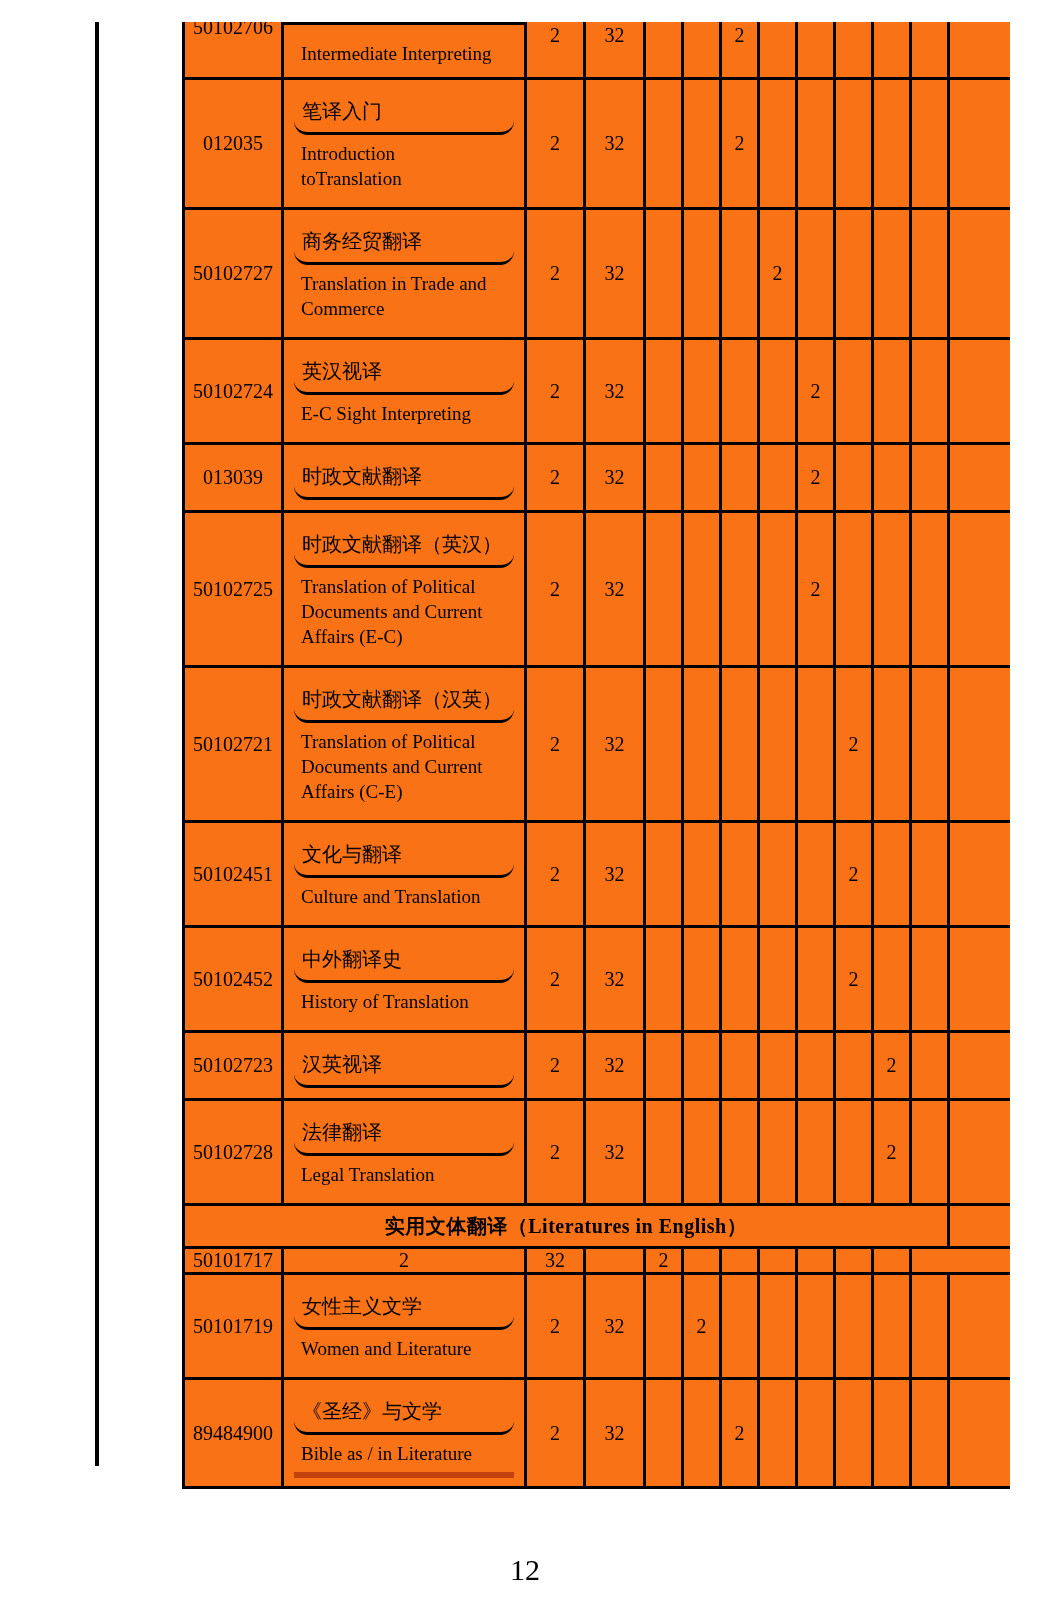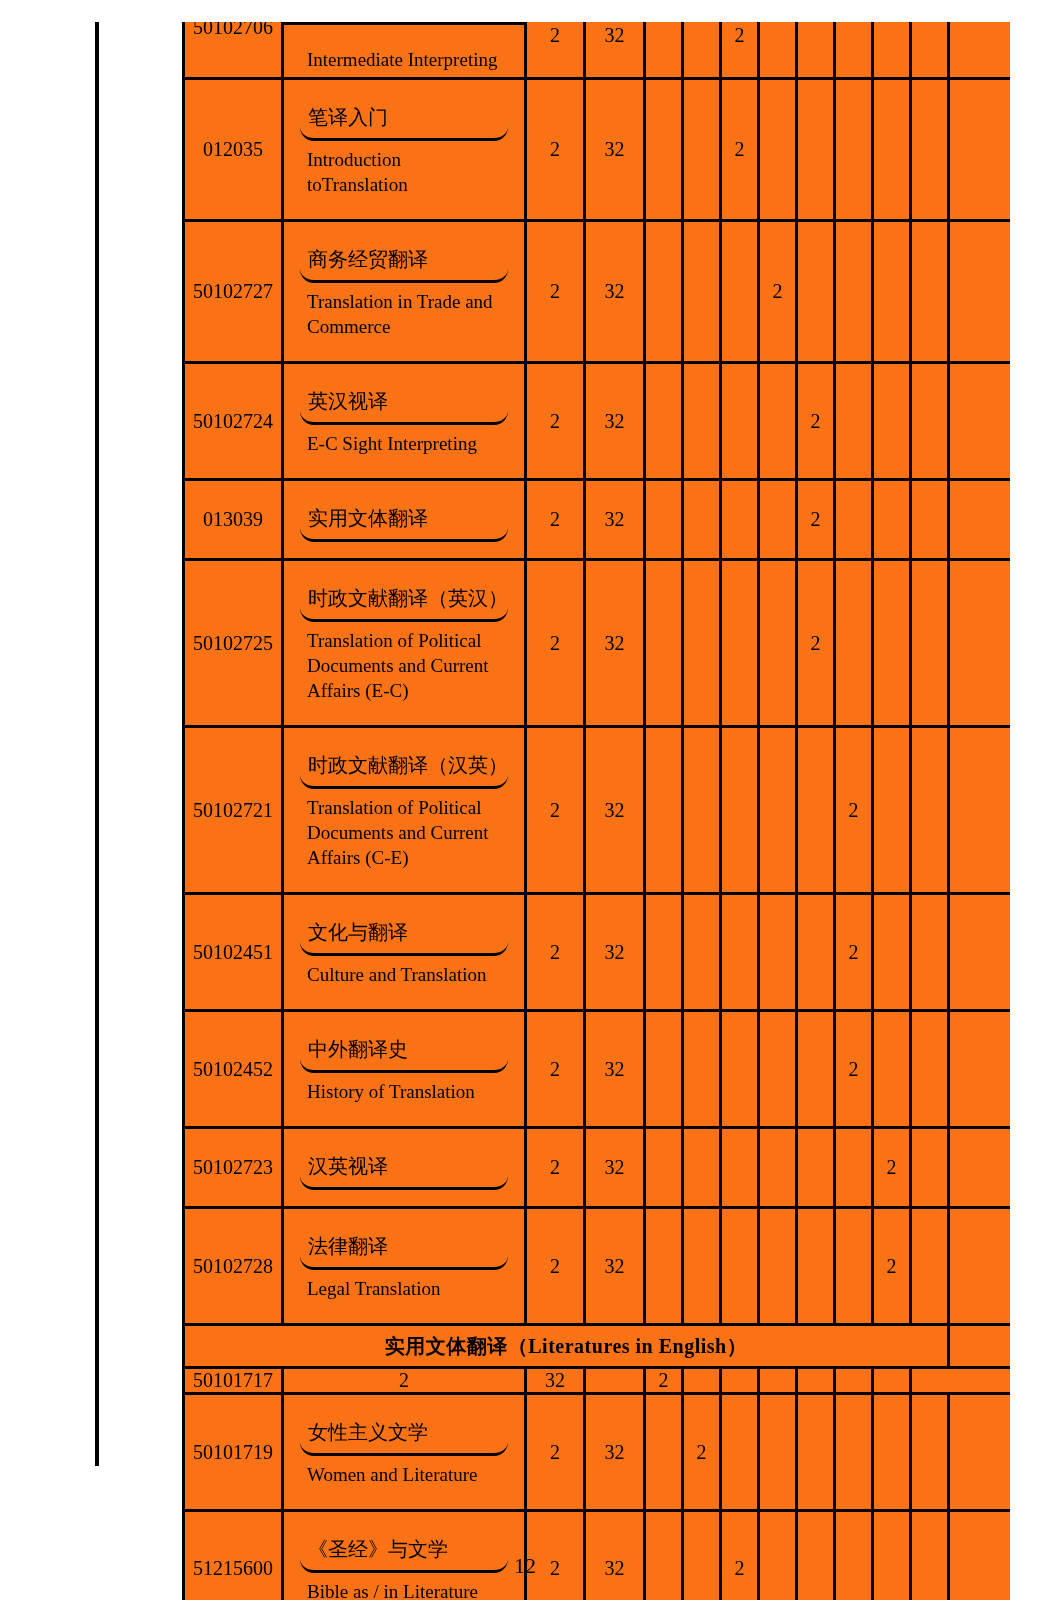--- a/index.html
+++ b/index.html
@@ -23,21 +23,21 @@
     display:grid;
     grid-template-columns:99px 243px 59px 60px repeat(8,38px);
     border-bottom:3px solid #000;
     box-sizing:border-box;
   }
   .cell{border-right:3px solid #000;box-sizing:border-box;min-width:0;}
   .cell.code{
     display:flex;align-items:center;justify-content:center;
     font-size:20px;overflow:hidden;
   }
-  .cell.name{display:flex;flex-direction:column;padding:16px;}
+  .cell.name{display:flex;flex-direction:column;padding:10px;}
   .cn{
     height:45px;display:flex;align-items:center;
     padding:0 8px;font-size:20px;border-bottom:3px solid #000;
     white-space:nowrap;overflow:hidden;box-sizing:border-box;border-radius:14px;
   }
   .en{
     flex:1;display:flex;align-items:center;
     padding:6px 7px;font-size:19px;line-height:25px;
     white-space:pre-line;min-height:31px;box-sizing:border-box;
   }
@@ -59,21 +59,21 @@
   .row:last-child .en{border-bottom:6px solid #c2410c;}
   
   .row.section{height:43px;}
   .section-label{
     grid-column:1 / -1;border-right:3px solid #000;box-sizing:border-box;
     display:flex;align-items:center;justify-content:center;
     font-weight:bold;font-size:20px;letter-spacing:0.5px;
   }
   .page-number{
     position:absolute;left:0;right:0;top:1553px;text-align:center;
-    font-size:22px;
+    font-size:30px;
   }
 </style>
 </head>
 <body>
 
 <div class="page">
   <div class="left-rule"></div>
   <div class="course-table" id="course-table">
   <div class="row clipped">
     <div class="cell code">
@@ -155,21 +155,21 @@
     <div class="cell num sem"></div>
     <div class="cell num sem"></div>
     <div class="cell num sem"></div>
   </div>
 
   <div class="row">
     <div class="cell code">
       <span class="code-text">013039</span>
     </div>
     <div class="cell name">
-      <div class="cn">实用文体翻译</div>
+      <div class="cn">时政文献翻译</div>
     </div>
     <div class="cell num credit">2</div>
     <div class="cell num hours">32</div>
     <div class="cell num sem"></div>
     <div class="cell num sem"></div>
     <div class="cell num sem"></div>
     <div class="cell num sem"></div>
     <div class="cell num sem">2</div>
     <div class="cell num sem"></div>
     <div class="cell num sem"></div>
@@ -334,21 +334,21 @@
     <div class="cell num sem"></div>
     <div class="cell num sem"></div>
     <div class="cell num sem"></div>
     <div class="cell num sem"></div>
     <div class="cell num sem"></div>
     <div class="cell num sem"></div>
   </div>
 
   <div class="row">
     <div class="cell code">
-      <span class="code-text">51215600</span>
+      <span class="code-text">89484900</span>
     </div>
     <div class="cell name">
       <div class="cn">《圣经》与文学</div>
       <div class="en">Bible as / in Literature</div>
     </div>
     <div class="cell num credit">2</div>
     <div class="cell num hours">32</div>
     <div class="cell num sem"></div>
     <div class="cell num sem"></div>
     <div class="cell num sem">2</div>

